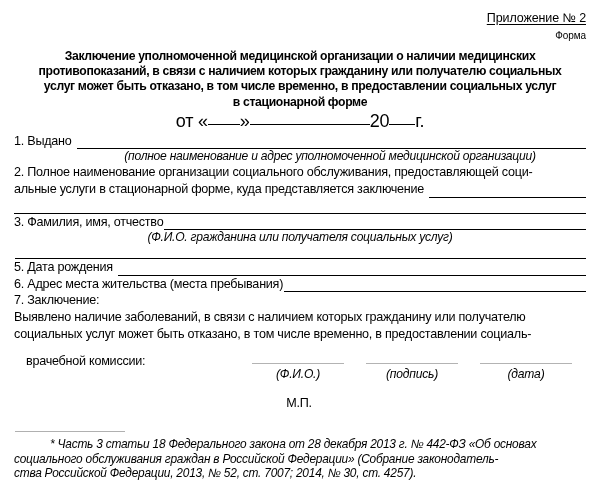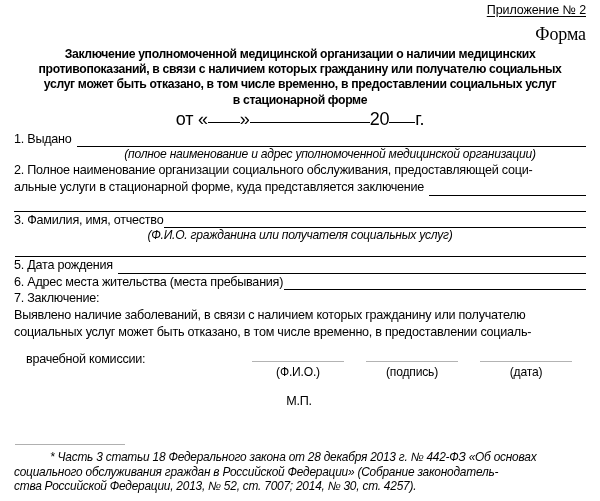--- a/index.html
+++ b/index.html
@@ -22,36 +22,36 @@
     left: 0; top: 0;
     width: 600px;
     height: 501px;
     padding: 0;
   }
 
   
   .hdr {
     text-align: right;
     padding-right: 14px;
+    padding-top: 8px;
   }
   .hdr-app {
     font-size: 12.5px;
     line-height: 15px;
     text-decoration: underline;
     text-underline-offset: 2px;
     letter-spacing: -0.1px;
     display: inline-block;
   }
   .hdr-form {
-    font-size: 18px;
+    font-size: 10px;
     line-height: 16px;
     display: block;
-    margin-top: 8px;
+    margin-top: 2px;
     letter-spacing: -0.1px;
-    font-family: Liberation Serif, serif;
   }
 
   
   .title {
     margin: 5px 12px 0 12px;
     text-align: center;
     font-weight: bold;
     font-size: 12.4px;
     line-height: 15.2px;
     letter-spacing: -0.35px;
@@ -153,38 +153,39 @@
   .sign-col {
     width: 92px;
     text-align: center;
   }
   .sign-rule {
     border-top: 1px solid #b3b3b3;
     height: 0;
     margin-bottom: 3px;
   }
   .sign-cap {
+    font-style: italic;
     font-size: 12.1px;
     line-height: 14px;
     letter-spacing: -0.2px;
   }
 
   .stamp {
     margin-top: 14px;
     text-align: center;
     font-size: 12.6px;
     letter-spacing: -0.2px;
     padding-right: 2px;
   }
 
   
   .footnote {
     position: absolute;
     left: 0;
-    bottom: 7px;
+    bottom: 20px;
     width: 600px;
     padding: 0 14px;
     box-sizing: border-box;
   }
   .fn-rule {
     width: 110px;
     border-top: 1px solid #b0b0b0;
     height: 0;
     margin-bottom: 5px;
     margin-left: 1px;

